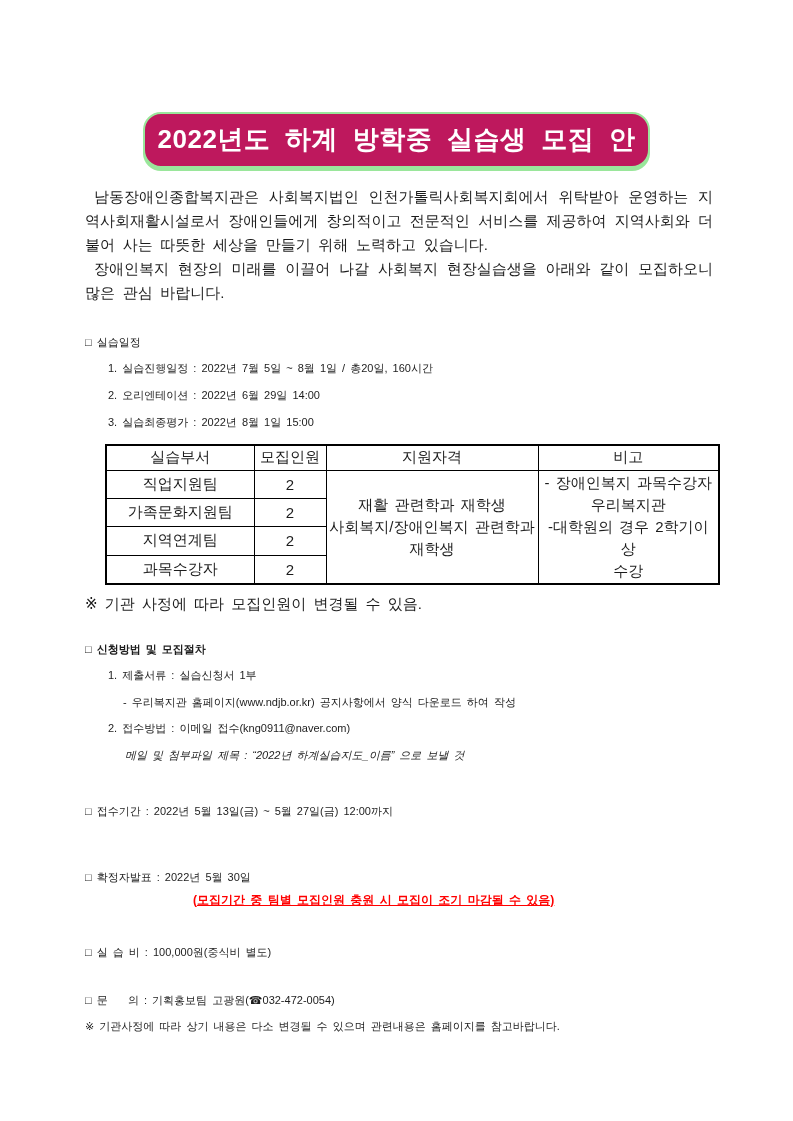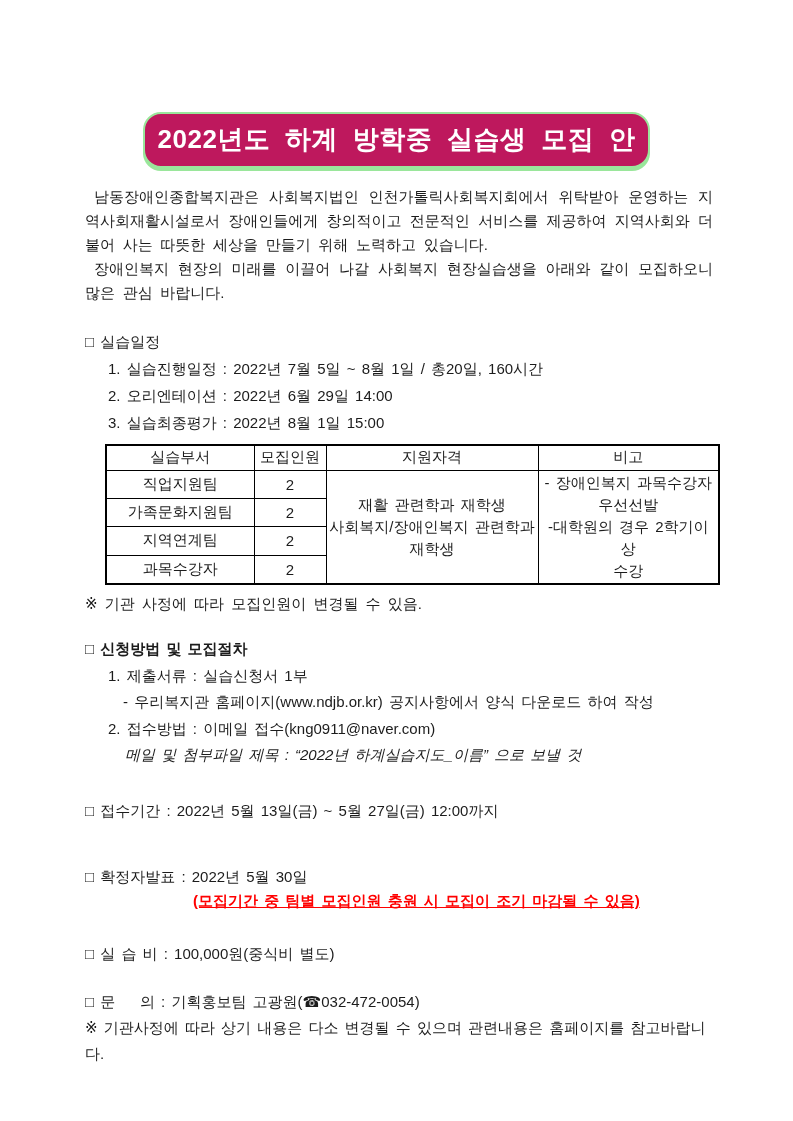--- a/index.html
+++ b/index.html
@@ -35,21 +35,21 @@
   .para {
     font-size:15px; line-height:24px;
     text-align:justify;
     word-spacing:3.5px;
     word-break:break-all;
     text-indent:9px;
     margin:0;
   }
 
   
-  .sec { font-size:15px; line-height:26px; word-spacing:2px; }
+  .sec { font-size:11px; line-height:26px; word-spacing:2px; }
   .sec-heading { margin-top:22px; }
   .sec-heading.bold { font-weight:bold; }
   .item { margin-left:23px; line-height:27px; }
   .subitem { margin-left:38px; line-height:26px; }
   .italic-line {
     margin-left:40px; line-height:26px;
     font-style:italic;
   }
   .pre { white-space:pre-wrap; }
 
@@ -73,21 +73,21 @@
   table.recruit { border:2px solid #000; }
   td.multiline { white-space:pre-line; line-height:22px; }
   .footnote { margin-top:10px; font-size:15px; word-spacing:3px; }
 
   .gap-lg { margin-top:30px; }
   .gap-xl { margin-top:40px; }
 
   
   .warning {
     margin:2px 0 0 108px;
-    font-size:15px;
+    font-size:12px;
     font-weight:bold;
     color:#ff0000;
     text-decoration:underline;
     word-spacing:2px;
   }
 </style>
 </head>
 <body>
 
 <div class="banner">2022년도 하계 방학중 실습생 모집 안내</div>
@@ -119,21 +119,21 @@
       <th>지원자격</th>
       <th>비고</th>
     </tr>
     <tr>
       <td>직업지원팀</td>
       <td>2</td>
       <td class="multiline" rowspan="4">재활 관련학과 재학생
 사회복지/장애인복지 관련학과
 재학생</td>
       <td class="multiline" rowspan="4">- 장애인복지 과목수강자
-우선선발
+우리복지관
 -대학원의 경우 2학기이상
 수강</td>
     </tr>
     <tr>
       <td>가족문화지원팀</td>
       <td>2</td>
     </tr>
     <tr>
       <td>지역연계팀</td>
       <td>2</td>

